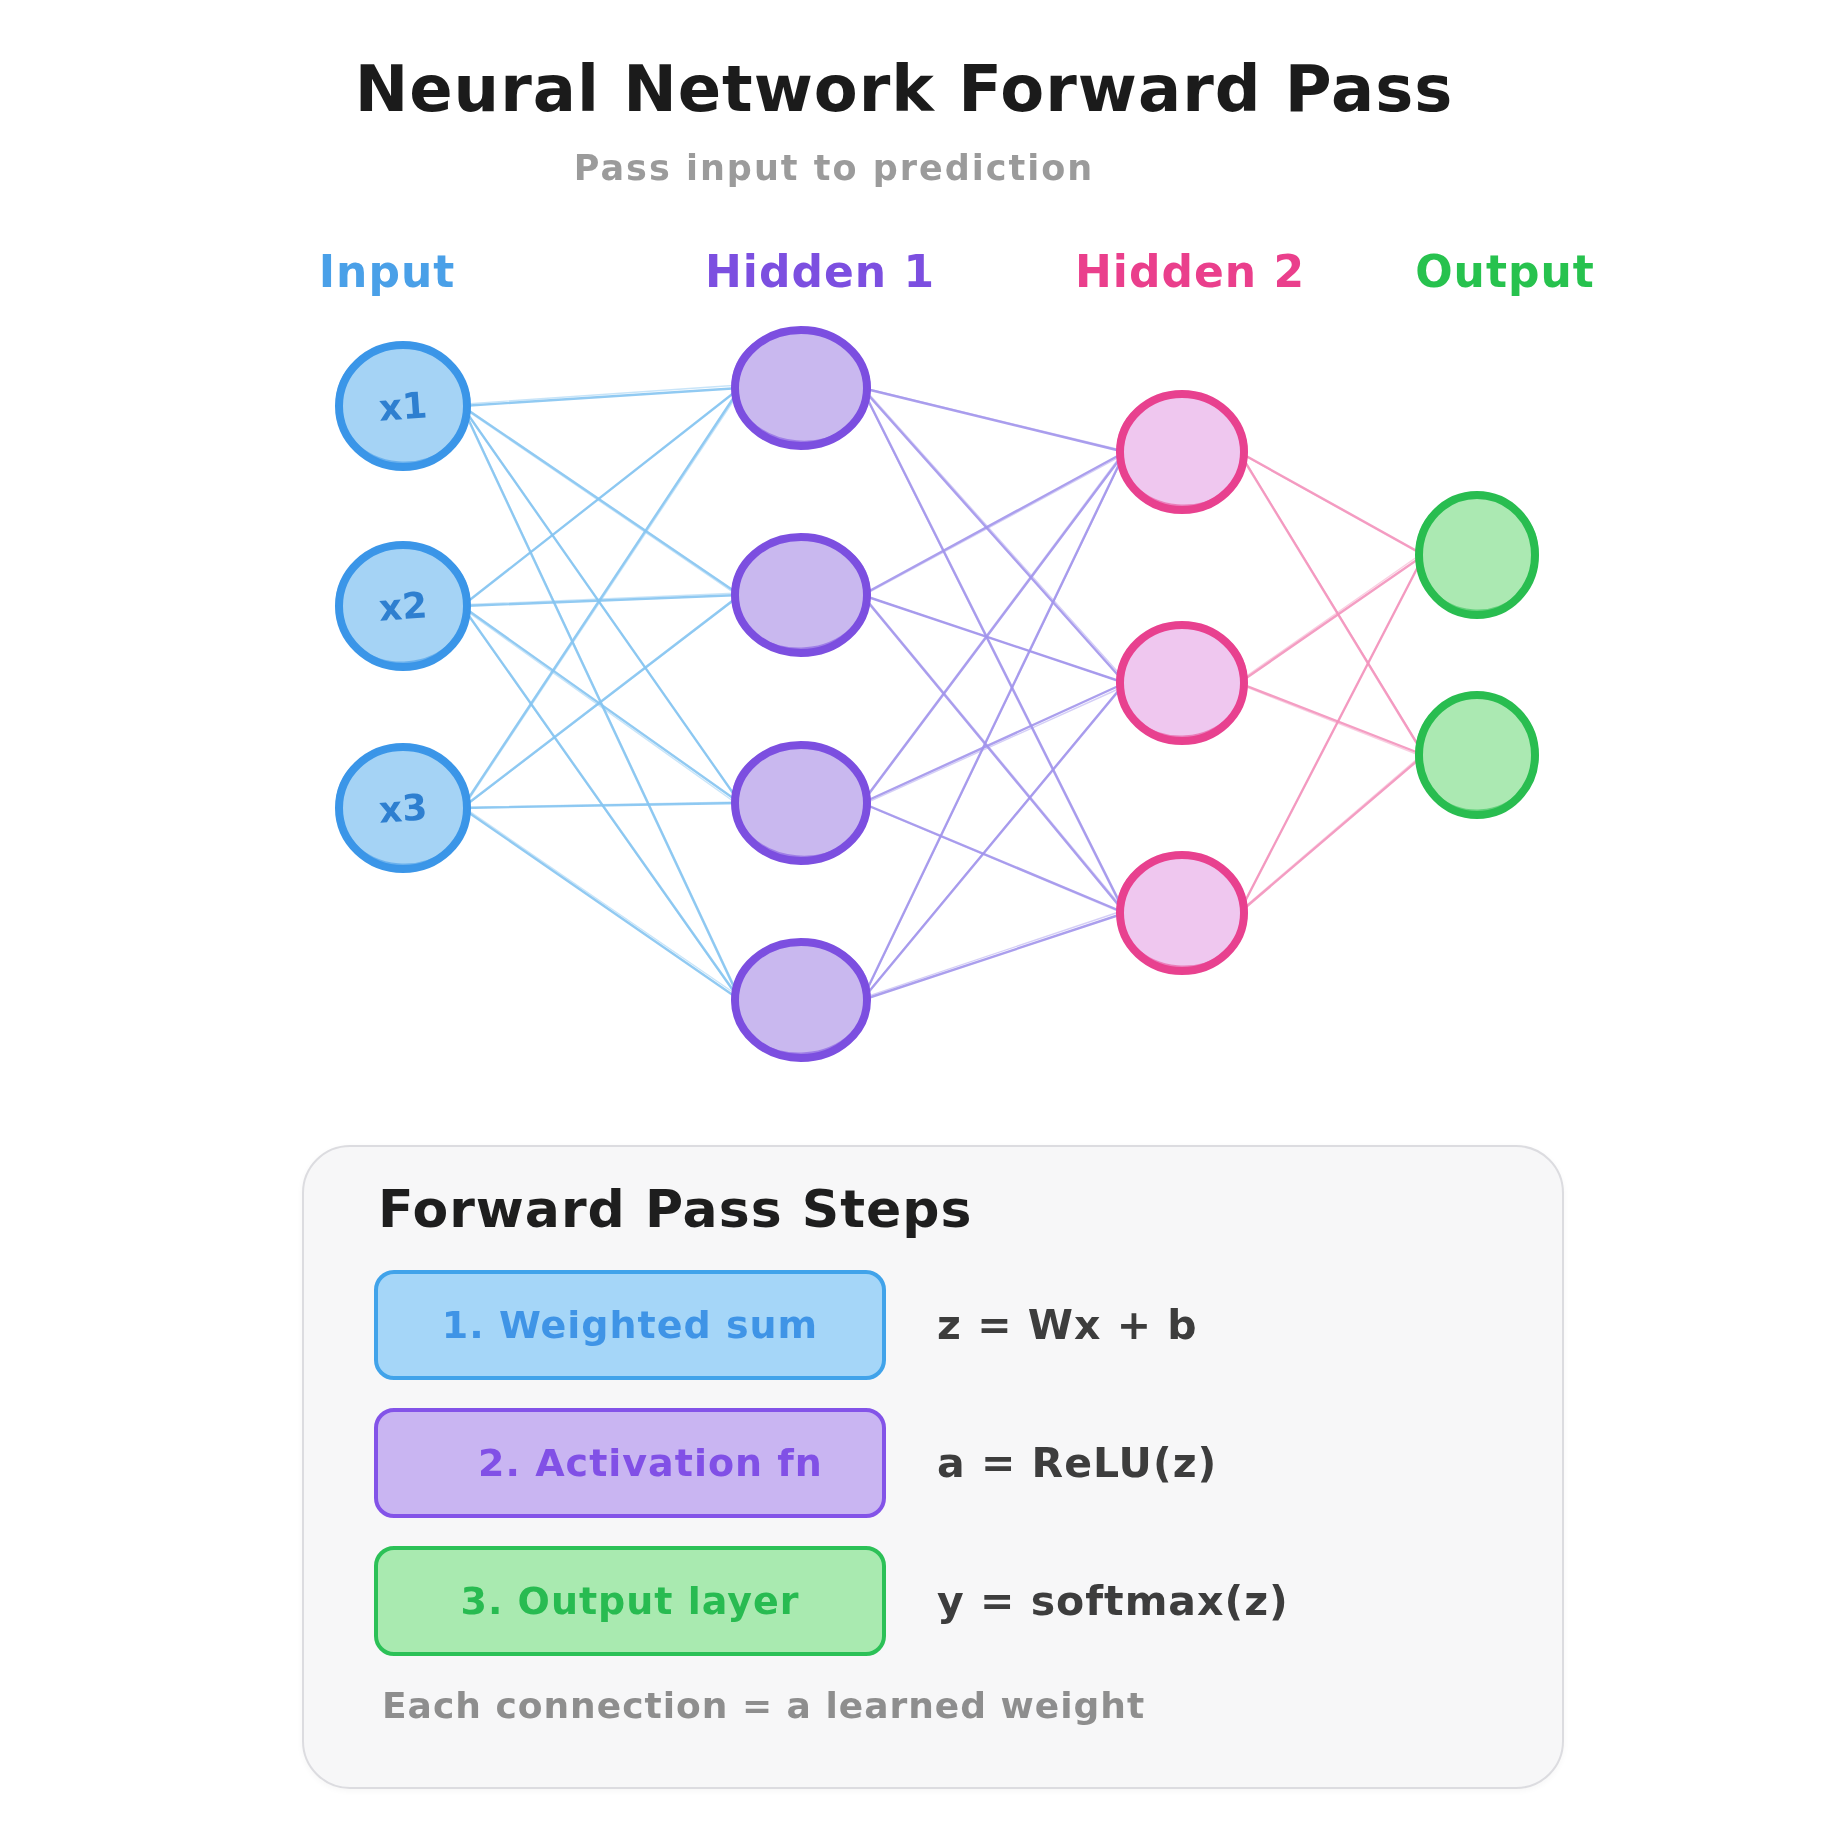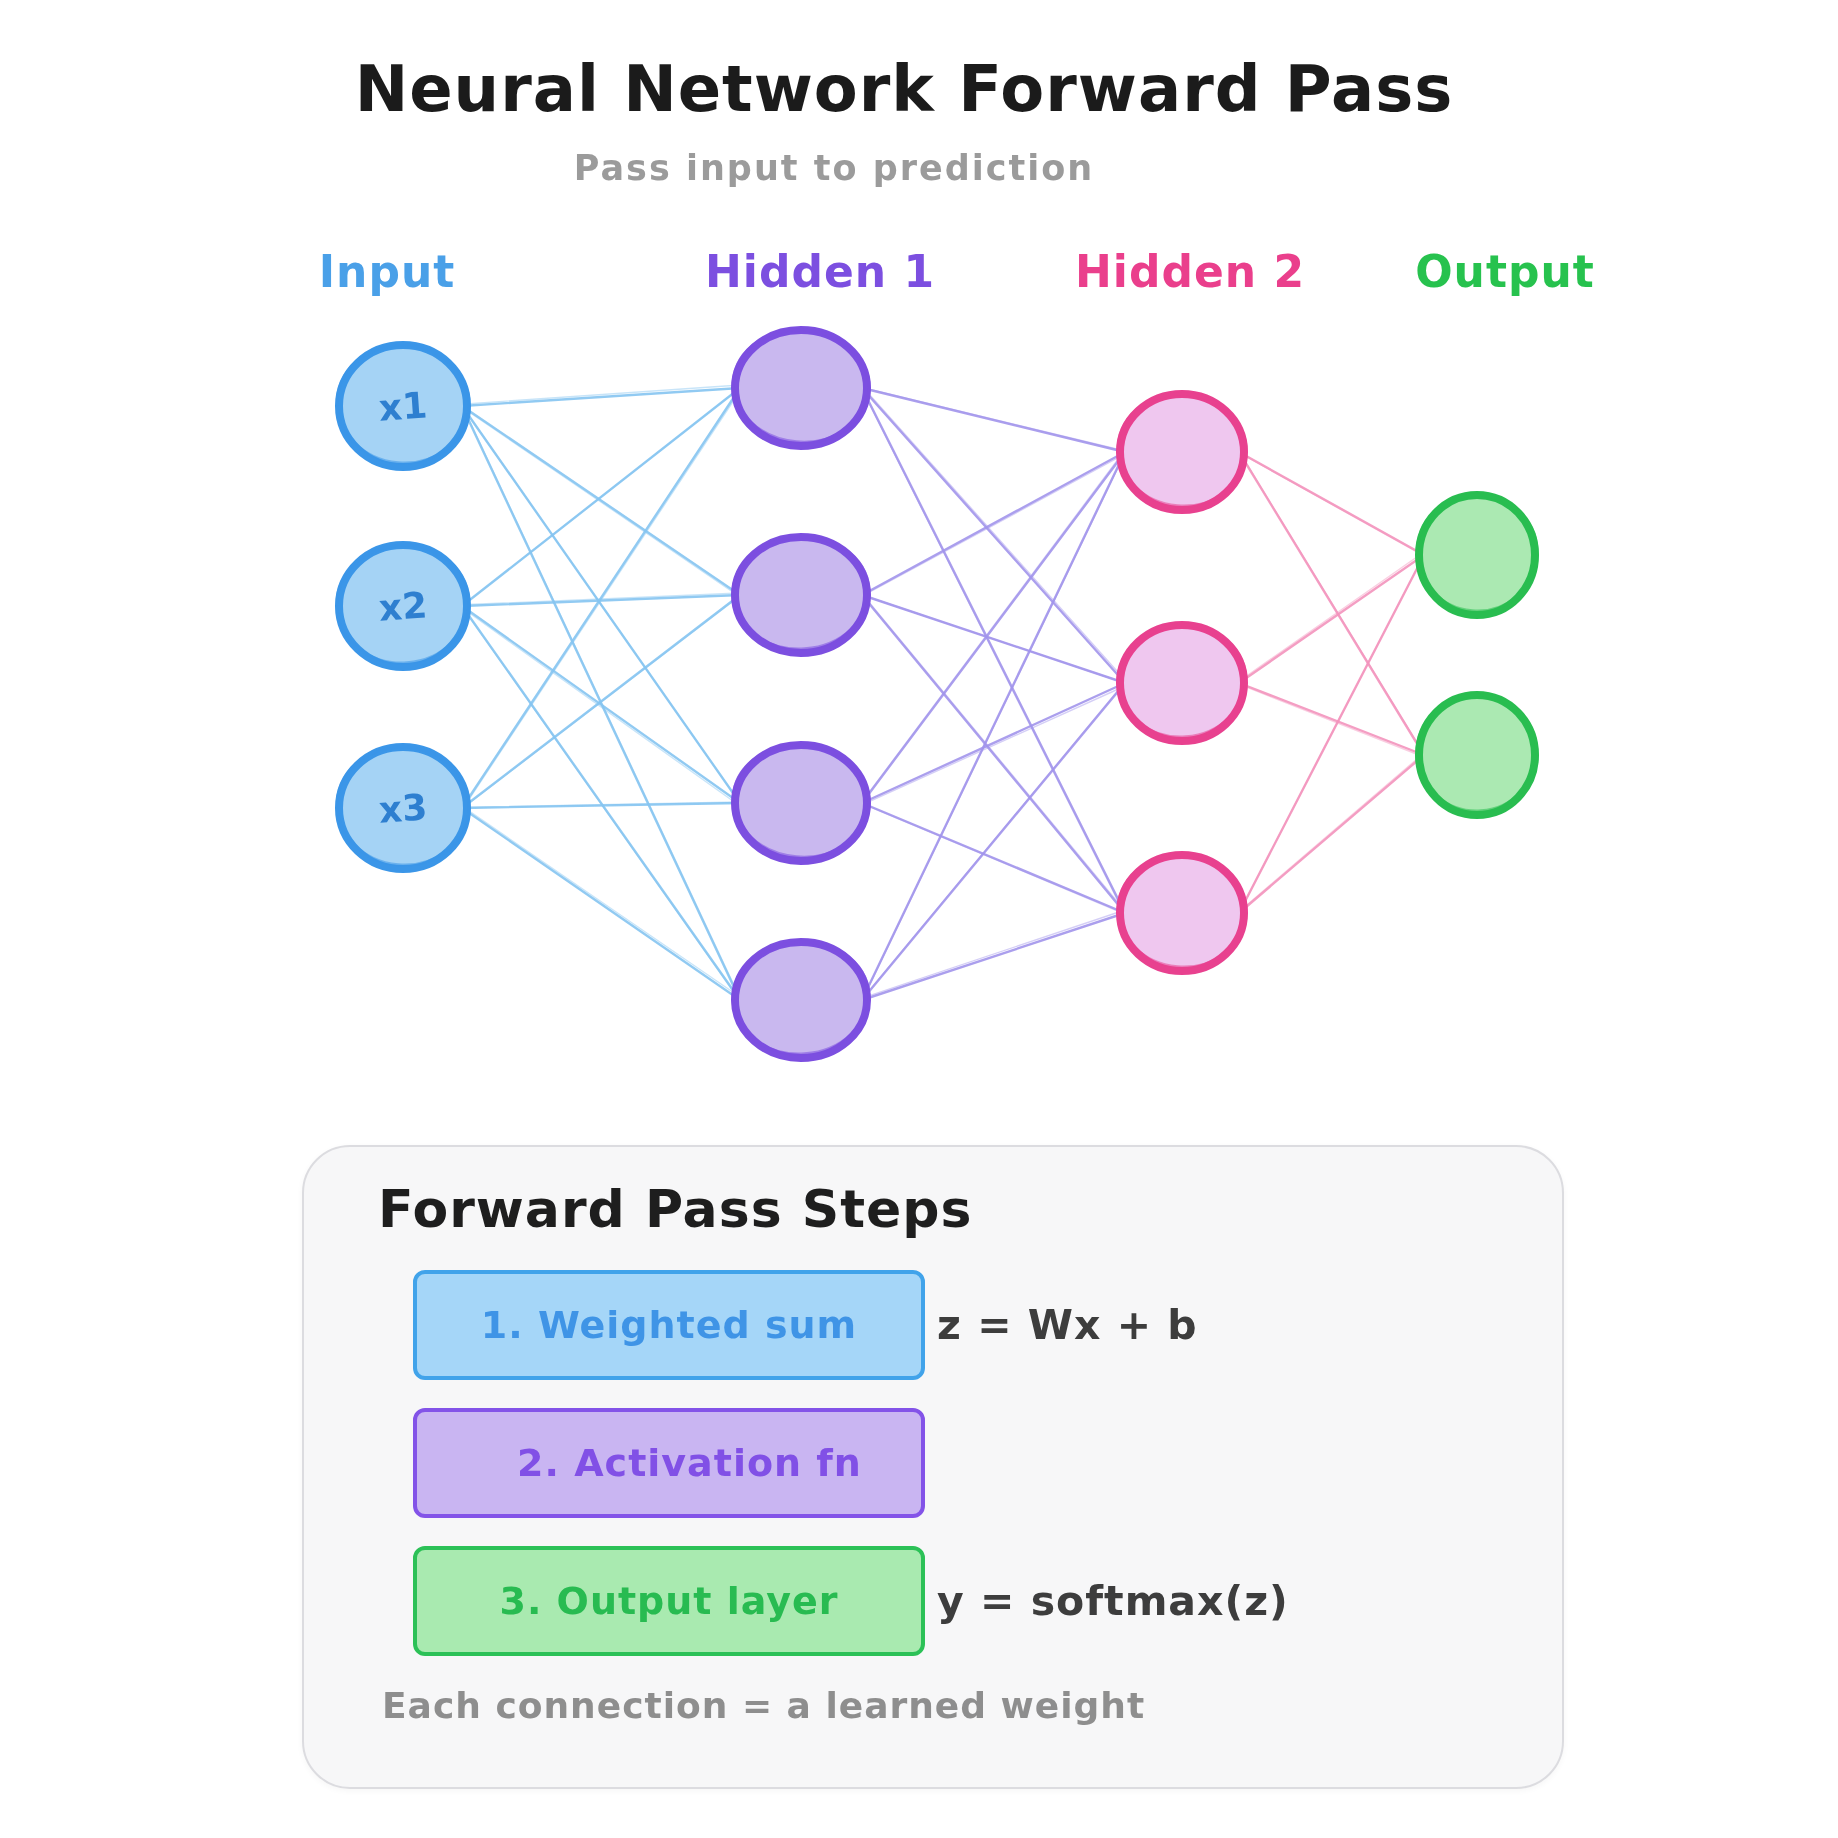--- a/index.html
+++ b/index.html
@@ -34,27 +34,26 @@
   }
   .panel-title{
     position:absolute;left:74px;top:32px;
     font-size:52px;font-weight:bold;color:#1e1e1e;
     letter-spacing:1px;
   }
   .step-row{position:absolute;left:0;width:100%;height:110px;}
   .step-pill{
     position:absolute;left:70px;top:0;
     width:512px;height:110px;
-    border-radius:12px;
+    border-radius:20px;
     border:4px solid;
     box-sizing:border-box;
     display:flex;align-items:center;justify-content:center;
     font-size:38px;font-weight:bold;
     letter-spacing:1px;
-    margin-left:39px;
   }
   .step-formula{
     position:absolute;left:633px;top:0;height:110px;
     display:flex;align-items:center;
     font-size:41px;font-weight:bold;color:#3d3d3d;
     letter-spacing:1px;
   }
   .panel-footer{
     position:absolute;left:70px;top:538px;
     font-size:36px;font-weight:bold;color:#8e8e8e;
@@ -200,20 +199,21 @@
 
   <div class="panel">
     <div class="panel-title">Forward Pass Steps</div>
     <div id="steps-container">
         <div class="step-row" style="top: 123px;">
           <div class="step-pill" style="background: rgb(165, 214, 248); border-color: rgb(65, 163, 234); color: rgb(63, 148, 230);">1. Weighted sum</div>
           <div class="step-formula">z = Wx + b</div>
         </div>
         <div class="step-row" style="top: 261px;">
           <div class="step-pill" style="background: rgb(201, 181, 242); border-color: rgb(131, 83, 232); color: rgb(129, 80, 230); padding-left: 41px;">2. Activation fn</div>
+          <div class="step-formula">a = ReLU(z)</div>
         </div>
         <div class="step-row" style="top: 399px;">
           <div class="step-pill" style="background: rgb(169, 234, 176); border-color: rgb(44, 193, 87); color: rgb(40, 187, 81);">3. Output layer</div>
           <div class="step-formula">y = softmax(z)</div>
         </div>
       </div>
     <div class="panel-footer">Each connection = a learned weight</div>
   </div>
 
 </div>

